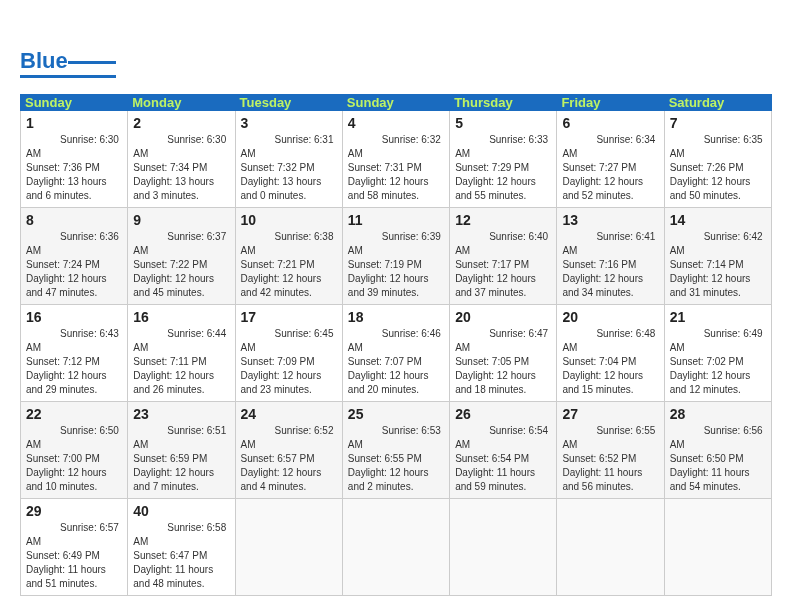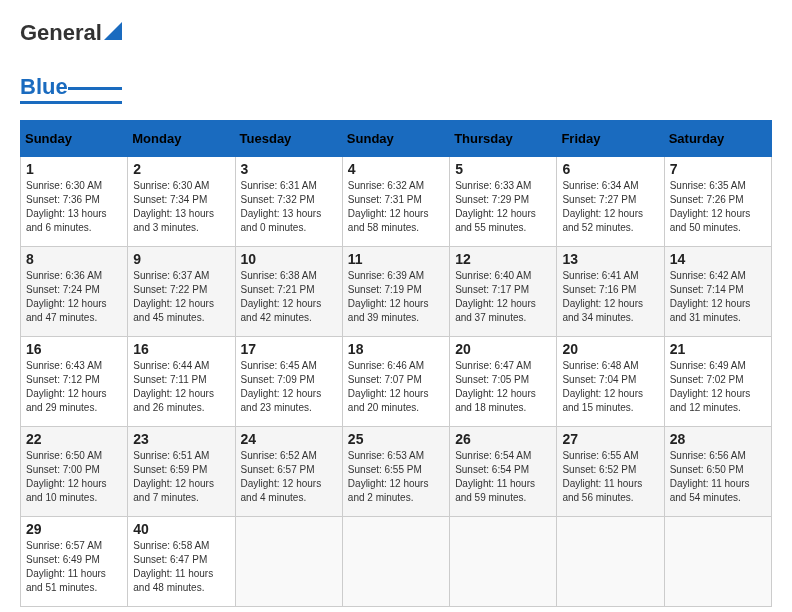--- a/index.html
+++ b/index.html
@@ -29,24 +29,24 @@
       font-size: 16px;
       color: #555;
     }
     table {
       width: 100%;
       border-collapse: collapse;
       table-layout: fixed;
     }
     thead th {
       background: #1a6bbf;
-      color: #000000;
+      color: #bef264;
       font-size: 13px;
       font-weight: bold;
-      padding: 10px 4px;
+      padding: 0 4px;
       text-align: left;
       border: 1px solid #1a6bbf;
     }
     tbody td {
       border: 1px solid #ccc;
       vertical-align: top;
       padding: 4px 5px;
       font-size: 10.5px;
       color: #333;
       height: 90px;
@@ -59,44 +59,37 @@
       font-size: 14px;
       font-weight: bold;
       color: #222;
       display: block;
       margin-bottom: 2px;
     }
     .day-detail {
       font-size: 10px;
       color: #333;
       line-height: 1.4;
+      margin-left: 34px;
     }
     td.empty {
       background: #f9f9f9;
     }
     .logo-wrapper {
       display: flex;
       align-items: center;
       gap: 0;
     }
   </style>
 </head>
 <body>
 
 <div class="header">
   <div class="logo-wrapper">
     <div>
-      <div style="display:flex;align-items:center;">
-        <span style="font-size:22px;font-weight:bold;color:#333;">General</span>
-        <div style="display:inline-block;margin-left:2px;">
-          <svg width="18" height="18" viewBox="0 0 18 18">
-            <polygon points="0,18 18,18 18,0" fill="#1a6bbf"></polygon>
-          </svg>
-        </div>
-      </div>
       <div style="display:flex;align-items:center;margin-top:32px;">
         <span style="font-size:22px;font-weight:bold;color:#1a6bbf;margin-top:-4px;">Blue</span>
         <div style="height:3px;background:#1a6bbf;flex:1;margin-top:-2px;min-width:48px;margin-left:0;"></div>
       </div>
       <div style="height:3px;background:#1a6bbf;width:100%;margin-top:1px;"></div>
     </div>
   </div>
   <div class="title-area">
     <div class="month-title"></div>
     <div class="location"></div>

